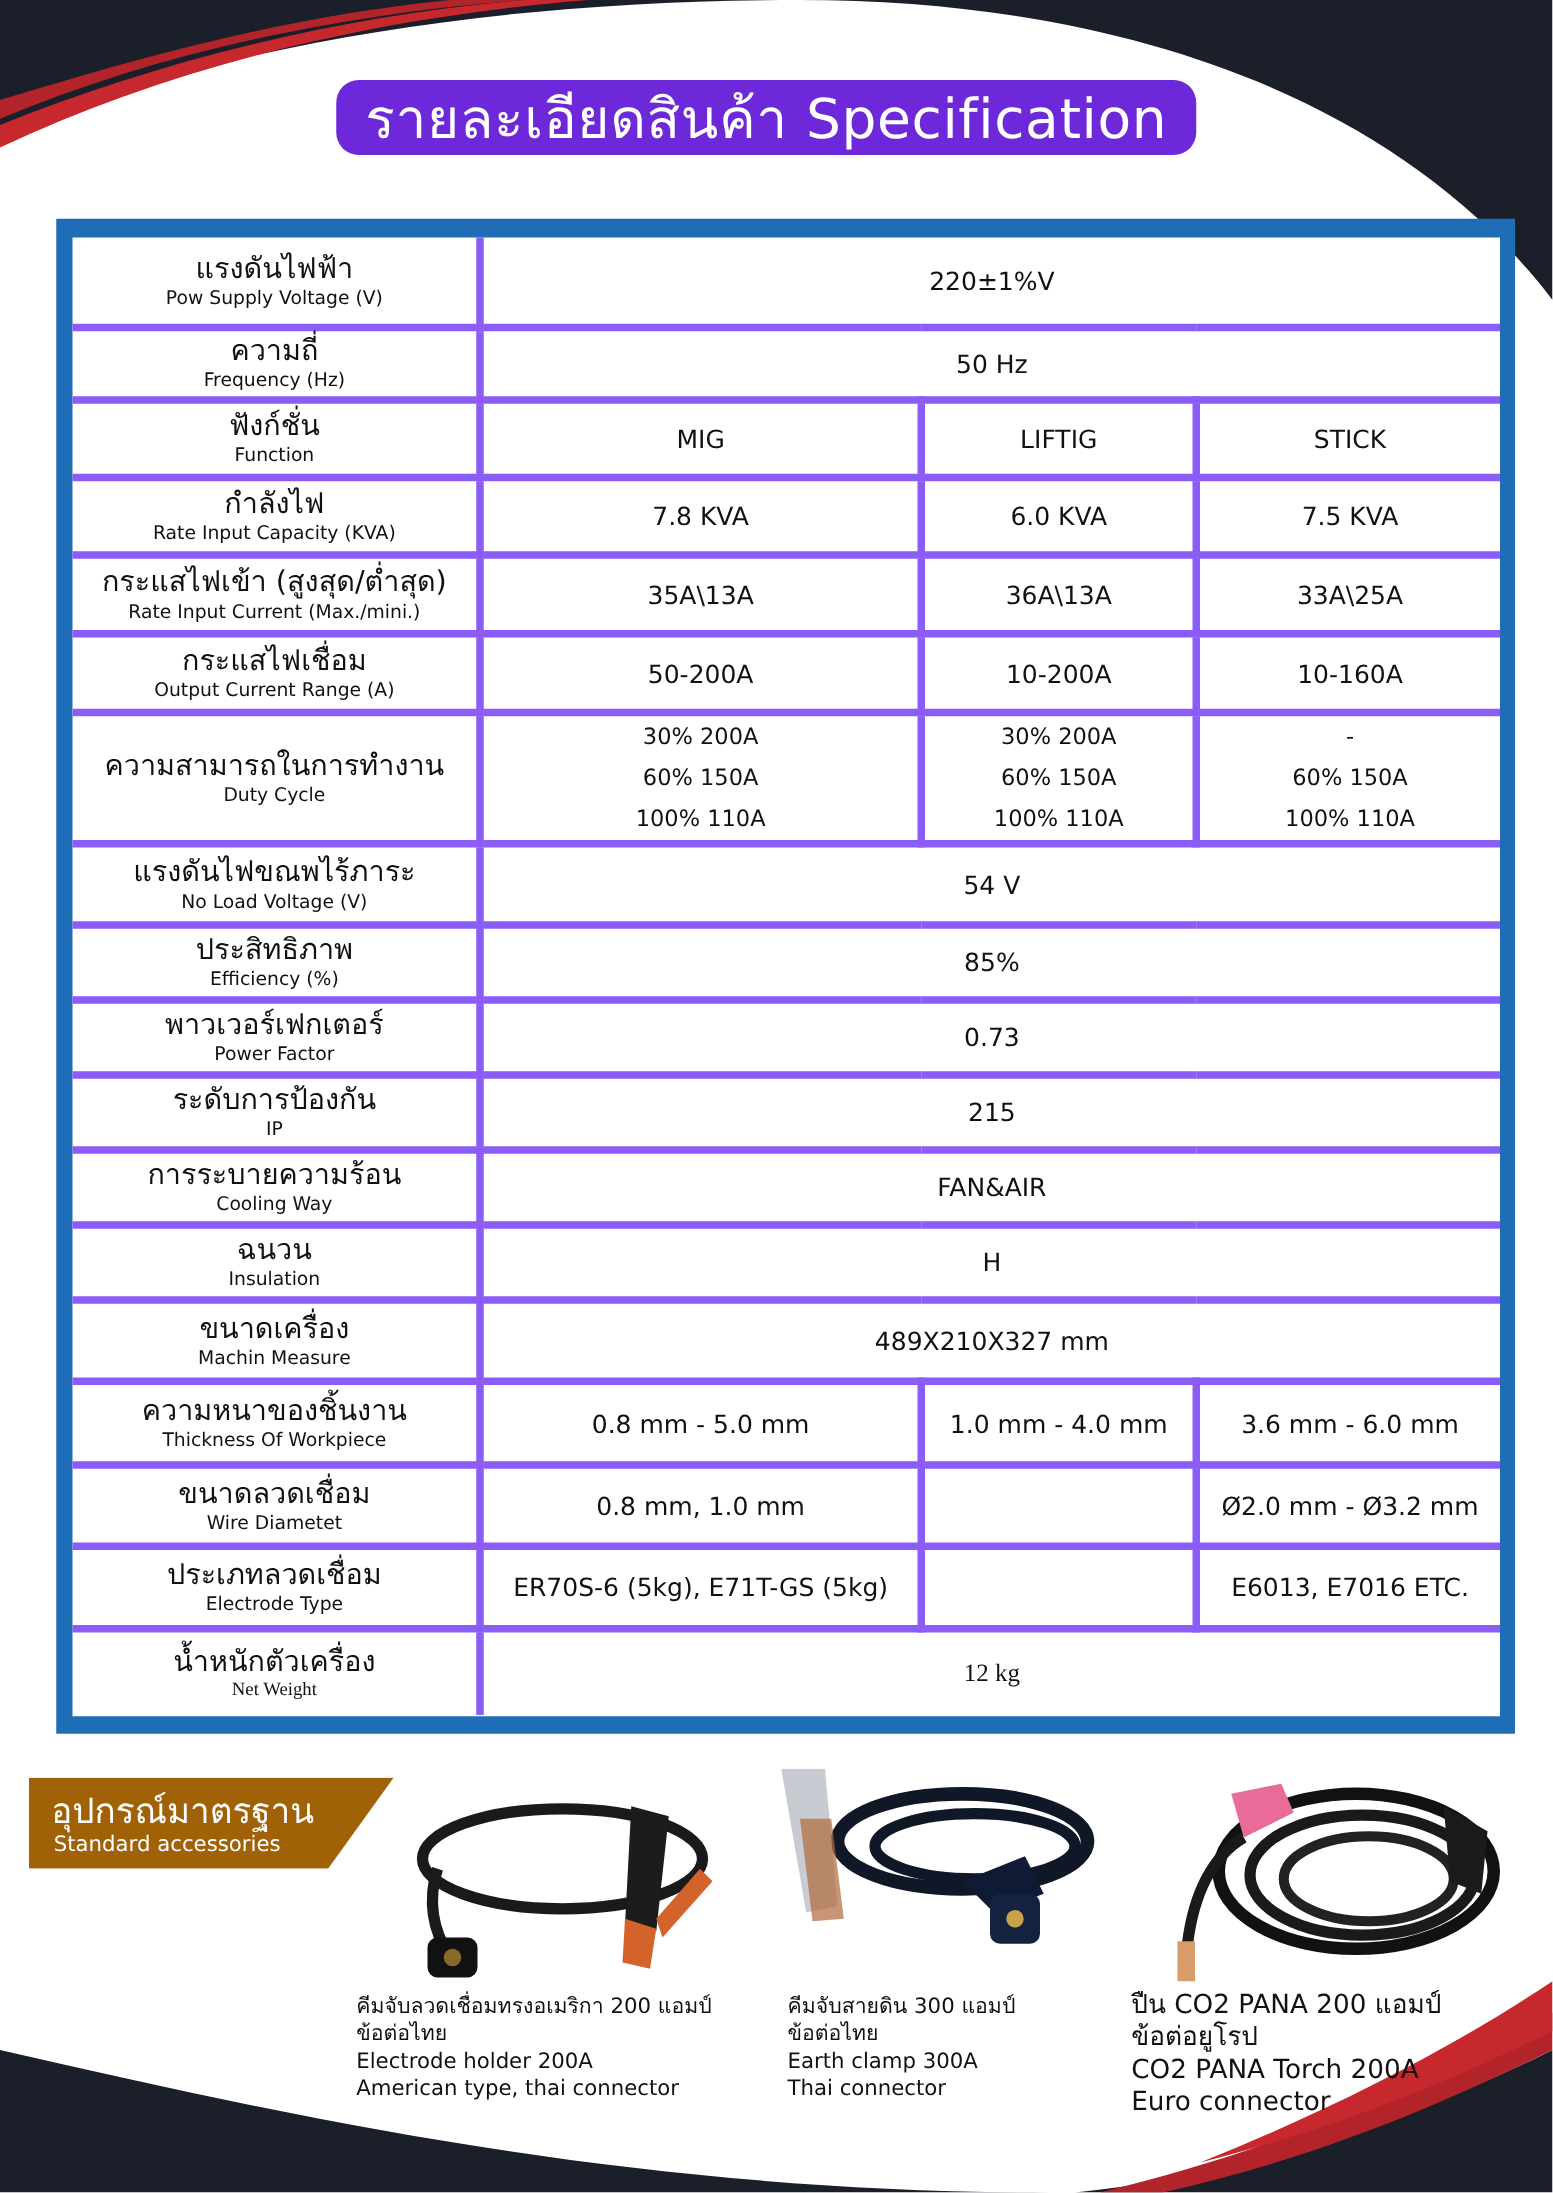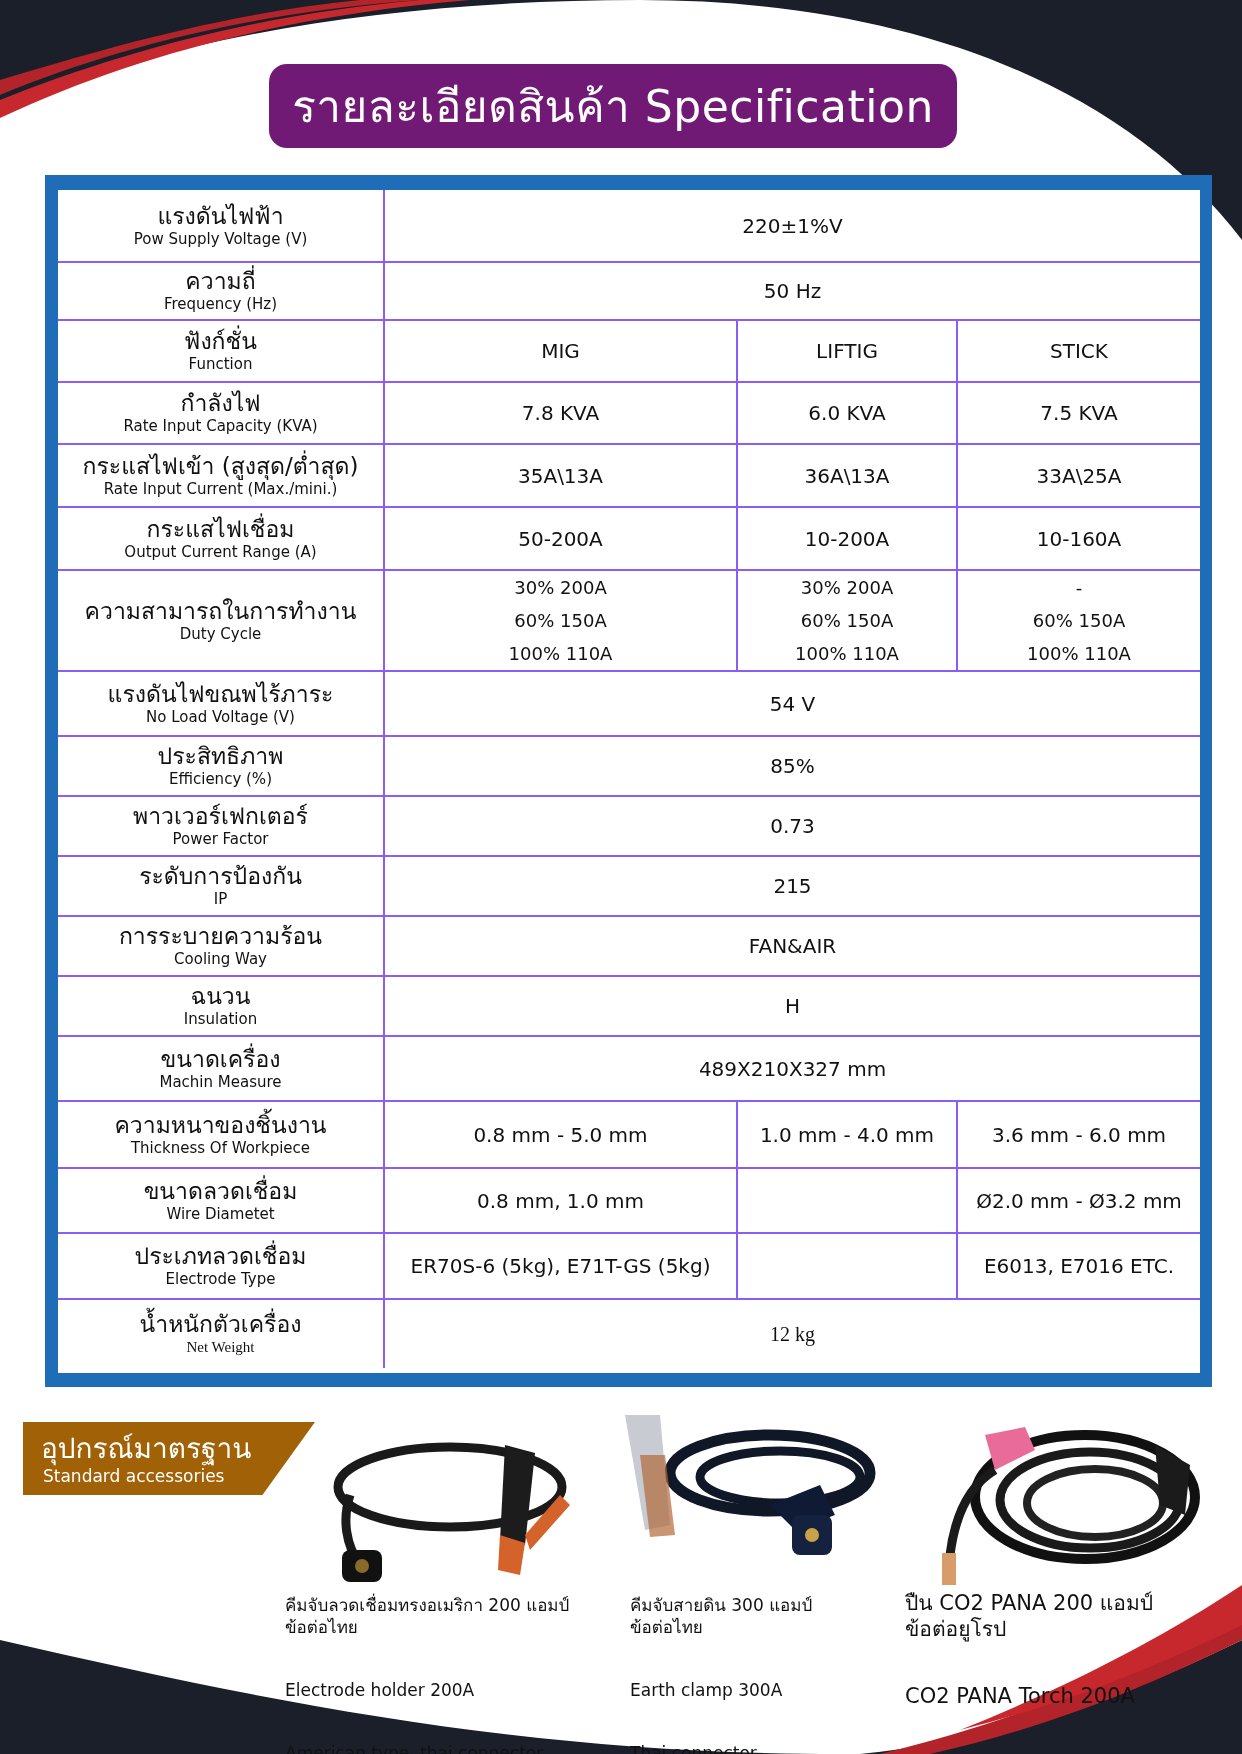--- a/index.html
+++ b/index.html
@@ -1,35 +1,35 @@
 <!DOCTYPE html>
 <html><head>
 <meta charset="utf-8">
 <style>
   html, body { margin:0; padding:0; }
   body { width:1242px; height:1754px; position:relative; overflow:hidden; background:#ffffff; font-family:"DejaVu Sans", sans-serif; color:#111; }
   .bg { position:absolute; left:0; top:0; width:1242px; height:1754px; }
-  .title-pill { position:absolute; left:269px; top:64px; width:688px; height:84px; background:#701a75; border-radius:18px; color:#fff; display:flex; align-items:center; justify-content:center; font-size:44px; letter-spacing:0.5px; }
+  .title-pill { position:absolute; left:269px; top:64px; width:688px; height:60px; background:#6d28d9; border-radius:18px; color:#fff; display:flex; align-items:center; justify-content:center; font-size:44px; letter-spacing:0.5px; }
   .frame { position:absolute; left:45px; top:175px; width:1167px; height:1212px; background:#1f6db6; }
   .sheet { position:absolute; left:58px; top:190px; width:1142px; height:1183px; background:#fff; }
   table.spec { position:absolute; left:58px; top:190px; width:1142px; border-collapse:collapse; table-layout:fixed; }
-  table.spec td { border:2px solid #8b5cf6; text-align:center; vertical-align:middle; padding:0 4px; font-size:20px; }
+  table.spec td { border:6px solid #8b5cf6; text-align:center; vertical-align:middle; padding:0 4px; font-size:20px; }
   table.spec tr td:first-child { border-left:none;border-radius:24px; }
   table.spec tr:first-child td { border-top:none; }
   table.spec tr td:last-child { border-right:none; }
   table.spec tr:last-child td { border-bottom:none;font-family:Liberation Serif, serif; }
   .lbl-th { display:block; font-size:23px; line-height:27px; }
   .lbl-en { display:block; font-size:15px; line-height:19px; }
   .multi span { display:block; font-size:18px; line-height:33px; }
   .acc-banner { position:absolute; left:23px; top:1422px; width:292px; height:73px; background:#a16207; clip-path:polygon(0 0,100% 0,82% 100%,0 100%); color:#fff; }
   .acc-th { position:absolute; left:18px; top:4px; font-size:28px; }
   .acc-en { position:absolute; left:20px; top:44px; font-size:17px; }
   .product { position:absolute; text-align:left; font-size:17px; line-height:22px; color:#111; }
   .product .pname-th { display:block; }
-  .product .pname-en { display:block;margin-top:41px; }
+  .product .pname-en { display:block; }
   .pimg { position:absolute; }
 </style>
 </head>
 <body>
 
 <svg class="bg" viewBox="0 0 1242 1754" xmlns="http://www.w3.org/2000/svg">
 
   <path d="M0 0 H1242 V240 C1120 80 900 0 640 0 C380 0 170 40 0 105 Z" fill="#1b1f2a"></path>
   <path d="M0 0 H1242 V0 Z" fill="#1b1f2a"></path>
 

